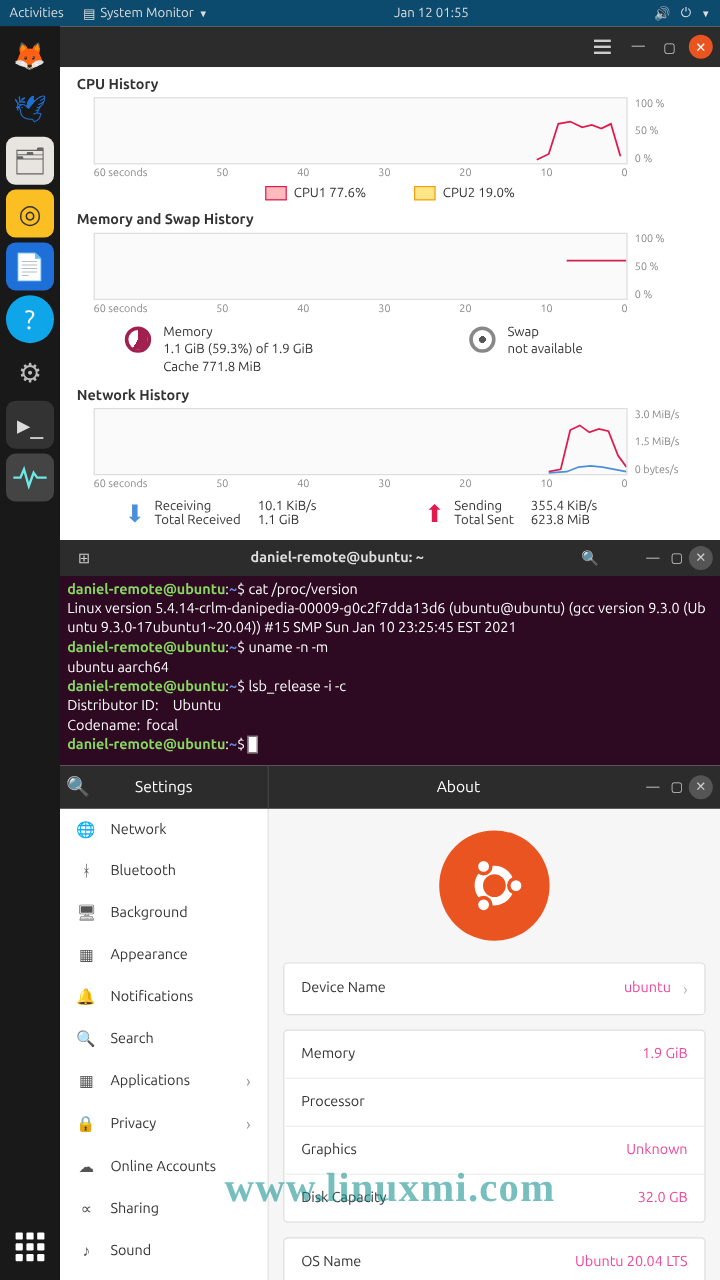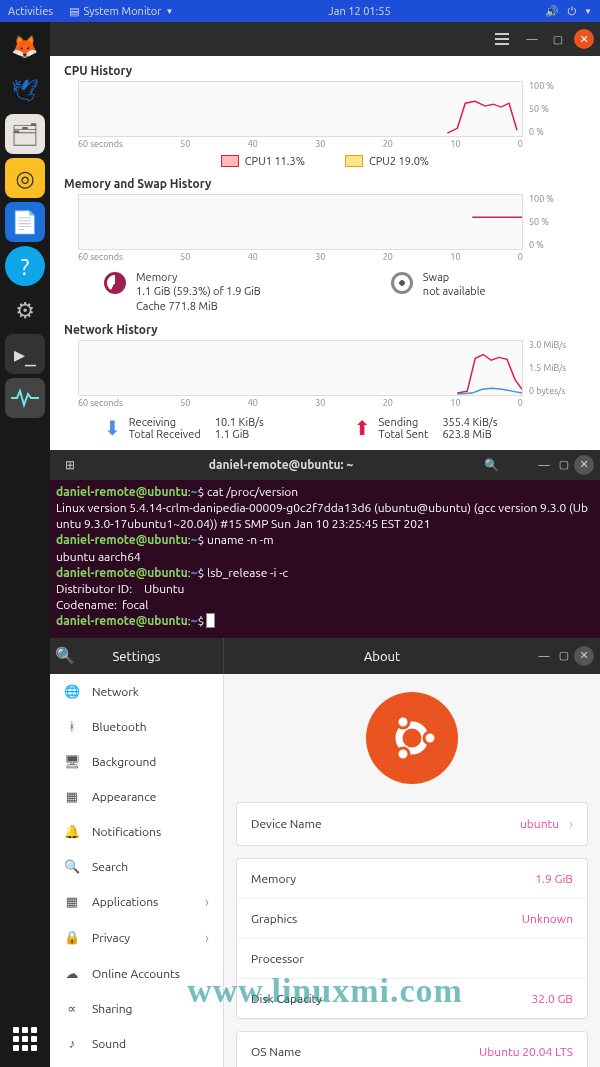--- a/index.html
+++ b/index.html
@@ -1,19 +1,19 @@
 <!DOCTYPE html>
 <html><head>
 <meta charset="utf-8">
 <style>
 * { margin: 0; padding: 0; box-sizing: border-box; font-family: Ubuntu, -apple-system, sans-serif; }
 body { width: 600px; height: 1067px; background: #1a1a1a; overflow: hidden; position: relative; }
 
 
-.topbar { height: 22px; background: #1d4ed8; color: #ddd; display: flex; align-items: center; font-size: 11px; padding: 0 8px; }
+.topbar { height: 22px; background: #0c4a6e; color: #ddd; display: flex; align-items: center; font-size: 11px; padding: 0 8px; }
 .topbar-left { display: flex; gap: 16px; align-items: center; }
 .topbar-center { flex: 1; text-align: center; }
 .topbar-right { display: flex; gap: 8px; align-items: center; }
 .app-indicator { display: flex; align-items: center; gap: 4px; }
 .tri-down { font-size: 8px; }
 
 
 .dock { position: absolute; left: 0; top: 22px; width: 50px; height: calc(100% - 22px); background: rgba(25,25,25,0.9); display: flex; flex-direction: column; align-items: center; padding-top: 4px; gap: 4px; }
 .dock-item { width: 40px; height: 40px; border-radius: 8px; display: flex; align-items: center; justify-content: center; font-size: 22px; cursor: pointer; }
 .dock-item.active { background: #444; }
@@ -175,21 +175,21 @@
       </div>
       <div class="y-labels">
         <span>100 %</span>
             <span>50 %</span>
             <span>0 %</span>
       </div>
     </div>
     <div class="legend-row">
       <div class="legend-item">
             <span class="swatch" style="background:#fbb;border-color:#e01b4c"></span>
-            <span>CPU1  11.3%</span>
+            <span>CPU1  77.6%</span>
           </div>
       <div class="legend-item">
             <span class="swatch" style="background:#fde68a;border-color:#f59e0b"></span>
             <span>CPU2  19.0%</span>
           </div>
     </div>
 
     <div class="section-title" style="margin-top:10px">Memory and Swap History</div>
     <div class="chart-row">
       <div style="width:8px"></div>
@@ -396,26 +396,26 @@
           <span class="value">ubuntu</span>
           <span class="chev">›</span>
         </div>
       </div>
       <div class="card" id="specs-card">
             <div class="card-row">
               <span class="label">Memory</span>
               <span class="value">1.9 GiB</span>
             </div>
             <div class="card-row">
+              <span class="label">Processor</span>
+              <span class="value"></span>
+            </div>
+            <div class="card-row">
               <span class="label">Graphics</span>
               <span class="value">Unknown</span>
-            </div>
-            <div class="card-row">
-              <span class="label">Processor</span>
-              <span class="value"></span>
             </div>
             <div class="card-row">
               <span class="label">Disk Capacity</span>
               <span class="value">32.0 GB</span>
             </div>
           </div>
       <div class="card">
         <div class="card-row">
           <span class="label">OS Name</span>
           <span class="value">Ubuntu 20.04 LTS</span>

